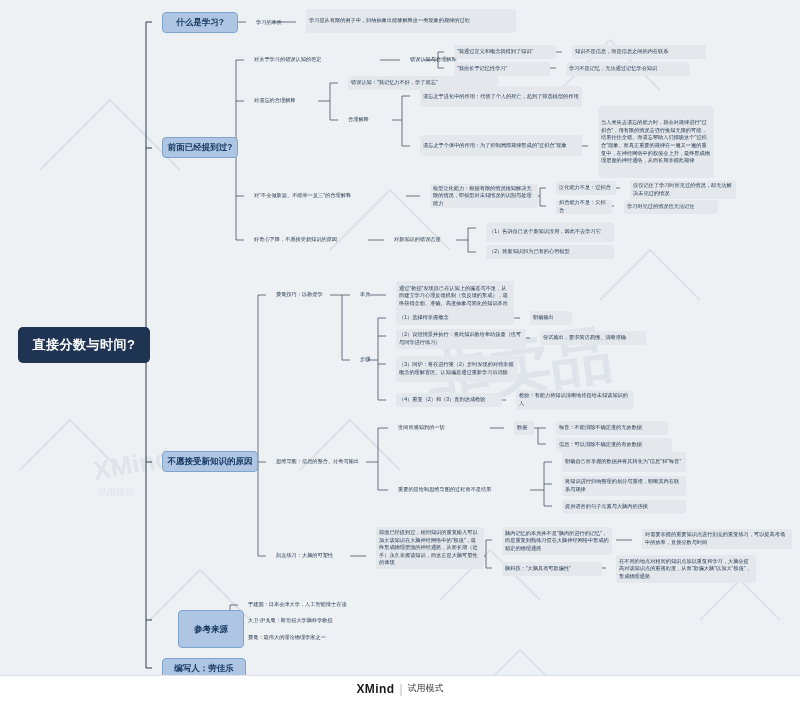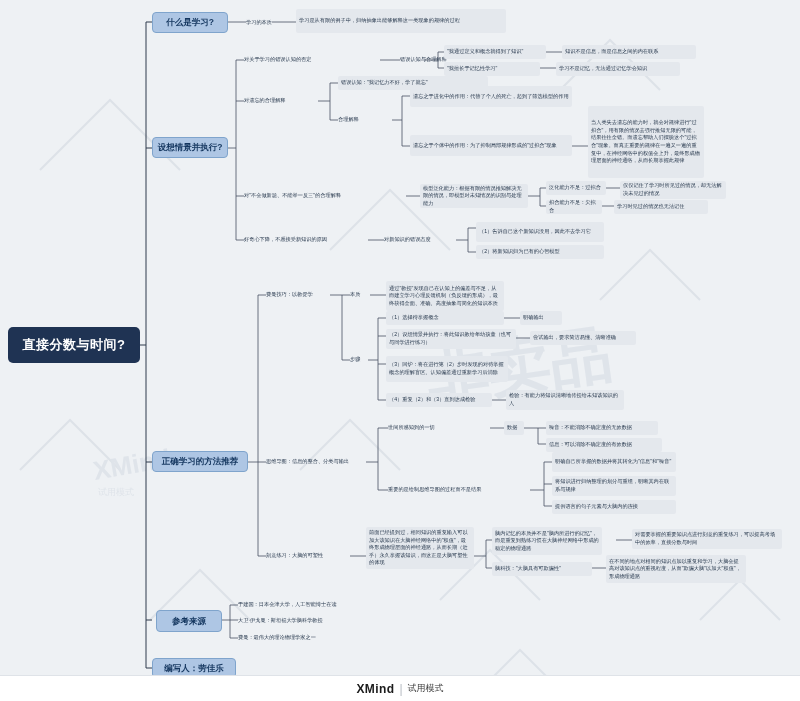--- a/index.html
+++ b/index.html
@@ -12,21 +12,21 @@
     position: relative;
   }
   #canvas {
     position: absolute; inset: 0;
     width: 800px; height: 701px;
   }
   #wm { position: absolute; inset: 0; pointer-events: none; z-index: 0; }
   #links { position: absolute; inset: 0; z-index: 1; pointer-events: none; }
   #nodes { position: absolute; inset: 0; z-index: 2; }
 
-  .node { position: absolute; }
+  .node { position: absolute; margin-left: 10px; }
 
   
   .n-root {
     background: #1f3353;
     color: #ffffff;
     border-radius: 5px;
     font-weight: bold;
     font-size: 13px;
     display: flex; align-items: center; justify-content: center;
     letter-spacing: .5px;
@@ -212,21 +212,21 @@
   </svg>
 
   <div id="nodes">
 
     <div class="node n-root" style="left:8px; top:327px; width:132px; height:36px;">直接分数与时间?</div>
 
     <div class="node n-l1" style="left:152px; top:12px; width:76px; height:21px;">什么是学习?</div>
     <div class="node n-plain" style="left:246px; top:15px; width:28px; height:15px;">学习的本质</div>
     <div class="node n-box wrap" style="left:296px; top:9px; width:210px; height:24px;">学习是从有限的例子中，归纳抽象出能够解释这一类现象的规律的过程</div>
 
-    <div class="node n-l1" style="left:152px; top:137px; width:76px; height:21px;">设想情景并执行?</div>
+    <div class="node n-l1" style="left:152px; top:137px; width:76px; height:21px;">前面已经提到过?</div>
 
     <div class="node n-plain" style="left:244px; top:53px; width:136px; height:14px;">对关于学习的错误认知的否定</div>
     <div class="node n-plain" style="left:400px; top:53px; width:90px; height:14px;">错误认知与合理解释</div>
     <div class="node n-box" style="left:444px; top:45px; width:102px; height:14px;">"我通过定义和概念就得到了知识"</div>
     <div class="node n-box wrap" style="left:562px; top:45px; width:134px; height:14px;">知识不是信息，而是信息之间的内在联系</div>
     <div class="node n-box" style="left:444px; top:62px; width:96px; height:14px;">"我擅长于记忆性学习"</div>
     <div class="node n-box wrap" style="left:556px; top:62px; width:124px; height:14px;">学习不是记忆，无法通过记忆学会知识</div>
 
     <div class="node n-plain" style="left:244px; top:94px; width:74px; height:14px;">对遗忘的合理解释</div>
     <div class="node n-box" style="left:338px; top:76px; width:150px; height:14px;">错误认知："我记忆力不好，学了就忘"</div>
@@ -240,21 +240,21 @@
     <div class="node n-box" style="left:546px; top:181px; width:60px; height:14px;">泛化能力不足：过拟合</div>
     <div class="node n-box wrap" style="left:620px; top:181px; width:106px; height:18px;">仅仅记住了学习时所见过的情况，却无法解决未见过的情况</div>
     <div class="node n-box" style="left:546px; top:200px; width:56px; height:14px;">拟合能力不足：欠拟合</div>
     <div class="node n-box" style="left:614px; top:200px; width:94px; height:14px;">学习时见过的情况也无法记住</div>
 
     <div class="node n-plain" style="left:244px; top:233px; width:124px; height:14px;">好奇心下降，不愿接受新知识的原因</div>
     <div class="node n-plain" style="left:384px; top:233px; width:72px; height:14px;">对新知识的错误态度</div>
     <div class="node n-box wrap" style="left:476px; top:222px; width:128px; height:20px;">（1）告诉自己这个新知识没用，因此不去学习它</div>
     <div class="node n-box" style="left:476px; top:245px; width:128px; height:14px;">（2）将新知识归为已有的心智模型</div>
 
-    <div class="node n-l1" style="left:152px; top:451px; width:96px; height:21px;">正确学习的方法推荐</div>
+    <div class="node n-l1" style="left:152px; top:451px; width:96px; height:21px;">不愿接受新知识的原因</div>
 
     <div class="node n-plain" style="left:266px; top:288px; width:64px; height:14px;">费曼技巧：以教促学</div>
     <div class="node n-plain" style="left:350px; top:288px; width:20px; height:14px;">本质</div>
     <div class="node n-box wrap" style="left:386px; top:281px; width:118px; height:30px;">通过"教授"发现自己在认知上的偏差与不足，从而建立学习心理反馈机制（负反馈的形成），最终获得全面、准确、高度抽象与简化的知识本质</div>
 
     <div class="node n-plain" style="left:350px; top:353px; width:18px; height:14px;">步骤</div>
     <div class="node n-box" style="left:386px; top:311px; width:118px; height:14px;">（1）选择待掌握概念</div>
     <div class="node n-box" style="left:520px; top:311px; width:42px; height:14px;">明确输出</div>
     <div class="node n-box wrap" style="left:386px; top:329px; width:130px; height:20px;">（2）设想情景并执行：将此知识教给年幼孩童（也可与同学进行练习）</div>
     <div class="node n-box wrap" style="left:530px; top:331px; width:106px; height:14px;">尝试输出，要求简洁易懂、清晰准确</div>
@@ -272,21 +272,21 @@
     <div class="node n-box wrap" style="left:552px; top:476px; width:124px; height:20px;">将知识进行归纳整理的划分与重组，明晰其内在联系与规律</div>
     <div class="node n-box wrap" style="left:552px; top:500px; width:124px; height:14px;">提供语言的句子元素与大脑内的连接</div>
 
     <div class="node n-plain" style="left:266px; top:549px; width:84px; height:14px;">刻意练习：大脑的可塑性</div>
     <div class="node n-box wrap" style="left:366px; top:527px; width:108px; height:42px;">前面已经提到过，相同知识的重复输入可以加大该知识在大脑神经网络中的"权值"，最终形成物理层面的神经通路，从而长期（近乎）永久掌握该知识，而这正是大脑可塑性的体现</div>
     <div class="node n-box wrap" style="left:492px; top:527px; width:110px; height:28px;">脑内记忆的本质并不是"脑内所进行的记忆"，而是重复到熟练习惯在大脑神经网络中形成的稳定的物理通路</div>
     <div class="node n-box wrap" style="left:632px; top:529px; width:150px; height:20px;">对需要掌握的重要知识点进行刻意的重复练习，可以提高考场中的效率，直接分数与时间</div>
     <div class="node n-box" style="left:492px; top:562px; width:100px; height:14px;">脑科技："大脑具有可欺骗性"</div>
     <div class="node n-box wrap" style="left:606px; top:555px; width:140px; height:28px;">在不同的地点对相同的知识点加以重复和学习，大脑会提高对该知识点的重视程度，从而"欺骗大脑"以加大"权值"，形成物理通路</div>
 
-    <div class="node n-l1" style="left:156px; top:610px; width:66px; height:22px;">参考来源</div>
+    <div class="node n-l1" style="left:168px; top:610px; width:66px; height:38px;">参考来源</div>
     <div class="node n-plain" style="left:238px; top:598px; width:160px; height:14px;">于建国：日本会津大学，人工智能博士在读</div>
     <div class="node n-plain" style="left:238px; top:614px; width:152px; height:14px;">大卫·伊戈曼：斯坦福大学脑科学教授</div>
     <div class="node n-plain" style="left:238px; top:631px; width:146px; height:14px;">费曼：最伟大的理论物理学家之一</div>
 
     <div class="node n-l1" style="left:152px; top:658px; width:84px; height:20px;">编写人：劳佳乐</div>
 
   </div>
 </div>
 
 <div id="footer">

